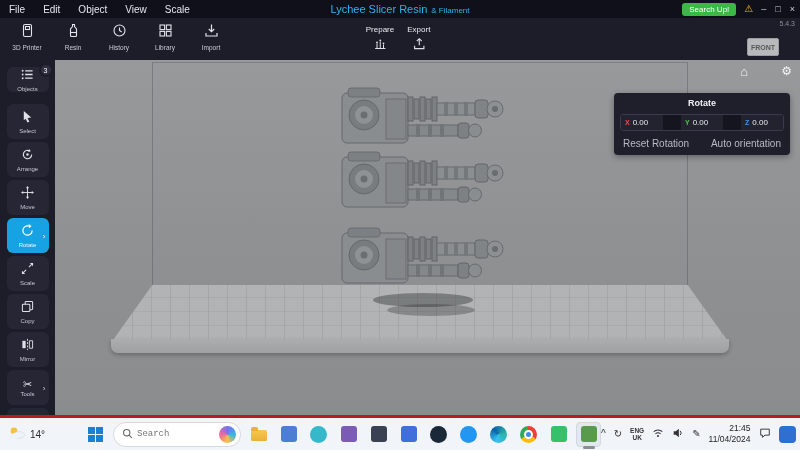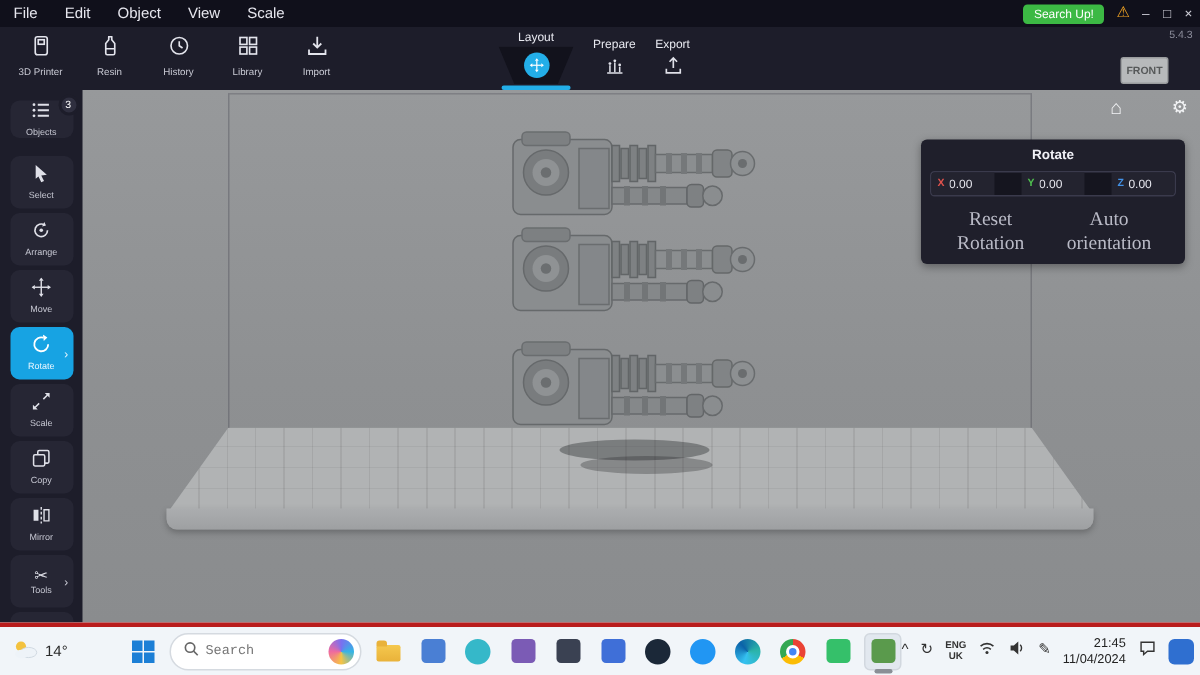--- a/index.html
+++ b/index.html
@@ -63,21 +63,21 @@
 
   
   .rotate-panel{position:absolute;right:10px;top:33px;width:176px;background:#1f1f2b;border-radius:4px;padding:5px 6px 6px;z-index:10;box-shadow:0 2px 6px rgba(0,0,0,.35)}
   .rp-title{text-align:center;color:#f0f0f6;font-size:9px;font-weight:bold;margin-bottom:6px}
   .rp-axes{display:flex;gap:18px;border:1px solid #3a3a4c;border-radius:3px;overflow:hidden;background:#15151f}
   .rp-cell{flex:1;display:flex;align-items:center;gap:3px;background:#23232f;padding:3px 4px}
   .rp-axis{font-size:7px;font-weight:bold}
   .rp-x{color:#e0524d}.rp-y{color:#4fc14f}.rp-z{color:#4292e8}
   .rp-input{width:100%;min-width:0;background:transparent;border:none;color:#e8e8f0;font-size:8px;font-family:inherit;outline:none;padding:0}
   .rp-buttons{display:flex;justify-content:space-between;margin-top:7px;padding:0 3px}
-  .rp-btn{color:#b9bac6;font-size:13px;background:none;border:none;font-family:Liberation Serif, serif;cursor:default}
+  .rp-btn{color:#b9bac6;font-size:10px;background:none;border:none;font-family:Liberation Sans, sans-serif;cursor:default}
 
   
   .taskbar{position:absolute;left:0;bottom:0;right:0;height:35px;background:#f1f5f9;border-top:3px solid #b91c1c;display:flex;align-items:center;z-index:40}
   .weather{display:flex;align-items:center;gap:4px;margin-left:8px;font-size:10px;color:#2a2a2a;min-width:56px}
   .tb-center{display:flex;align-items:center;gap:5px;margin-left:18px}
   .start{width:26px;height:26px;border-radius:4px;display:flex;align-items:center;justify-content:center}
   .start-grid{display:grid;grid-template-columns:7px 7px;grid-template-rows:7px 7px;gap:1px}
   .start-grid i{background:#1c7fd6;display:block}
   .search-pill{width:128px;height:25px;background:#fff;border:1px solid #d5dae0;border-radius:13px;display:flex;align-items:center;gap:4px;padding:0 4px 0 8px}
   .search-pill svg{width:11px;height:11px;flex:none}
@@ -104,20 +104,24 @@
 <body>
 
 <div id="app">
 
   <div class="menubar">
     <span class="menu-item">File</span>
     <span class="menu-item">Edit</span>
     <span class="menu-item">Object</span>
     <span class="menu-item">View</span>
     <span class="menu-item">Scale</span>
+    <div class="title-center">
+      <span class="title-main">Lychee Slicer Resin</span>
+      <span class="title-suffix">&amp; Filament</span>
+    </div>
     <div class="menubar-right">
       <button class="levelup">Search Up!</button>
       <span class="warn">⚠</span>
       <div class="winctl">
         <span>–</span>
         <span>□</span>
         <span>×</span>
       </div>
     </div>
   </div>
@@ -159,33 +163,20 @@
       <div class="tb-item">
         <span><svg viewBox="0 0 15 15" fill="none" stroke="currentColor" stroke-width="1.2">
               <path d="M7.5 1.5v7M4.8 6l2.7 2.7L10.2 6"></path>
               <path d="M2 10v3h11v-3"></path>
             </svg></span>
         <span class="tb-label">Import</span>
       </div>
     </div>
 
     <div class="tabs">
-      <div class="tab tab-layout">
-        <span>Layout</span>
-        <div class="trapezoid">
-          <span class="move-circle">
-            <svg viewBox="0 0 14 14" fill="#fff">
-                <path d="M7 1l1.6 2.2H5.4zM7 13l1.6-2.2H5.4zM1 7l2.2-1.6v3.2zM13 7l-2.2-1.6v3.2z"></path>
-                <rect x="6.5" y="3" width="1" height="8"></rect>
-                <rect x="3" y="6.5" width="8" height="1"></rect>
-              </svg>
-          </span>
-        </div>
-        <div class="tab-underline"></div>
-      </div>
       <div class="tab">
         <span>Prepare</span>
         <span><svg viewBox="0 0 14 14" fill="none" stroke="currentColor" stroke-width="1.1">
               <path d="M3.5 12V7M7 12V5M10.5 12V8"></path>
               <circle cx="3.5" cy="5.8" r="1" fill="currentColor" stroke="none"></circle>
               <circle cx="7" cy="3.8" r="1" fill="currentColor" stroke="none"></circle>
               <circle cx="10.5" cy="6.8" r="1" fill="currentColor" stroke="none"></circle>
               <path d="M1.5 12.5h11"></path>
             </svg></span>
       </div>

